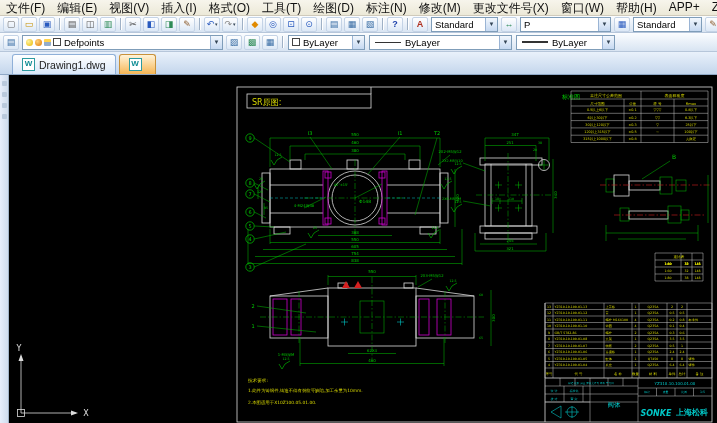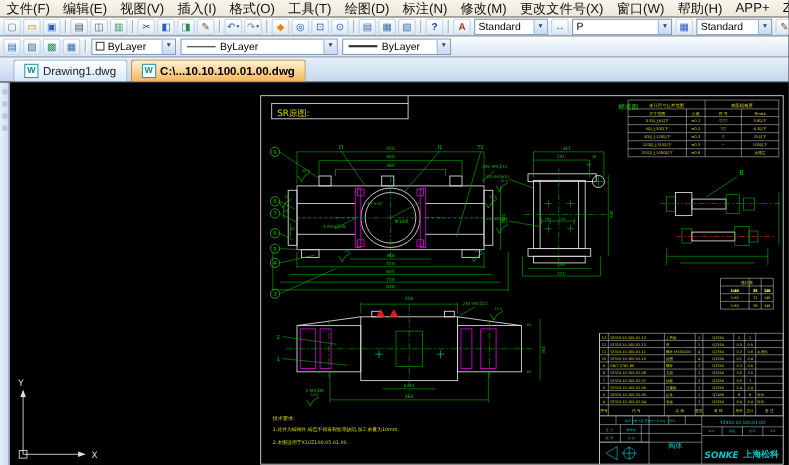--- a/index.html
+++ b/index.html
@@ -158,20 +158,28 @@
     <div class="combo" style="width:64px">
       <span>Standard</span>
       <span class="arrow">▼</span>
     </div>
     <span class="chip" style="color:#8b5a2b">✎</span>
 
   </div>
 
   <div class="tb tb2">
     <span class="chip" style="color:#3a6ea5">▤</span>
+    <div class="combo" style="width:196px">
+      <span class="mi bulb"></span>
+      <span class="mi sun"></span>
+      <span class="mi lock"></span>
+      <span class="swatch"></span>
+      <span>Defpoints</span>
+      <span class="arrow">▼</span>
+    </div>
     <span class="chip" style="color:#3a6ea5">▨</span>
     <span class="chip" style="color:#2e8b57">▩</span>
     <span class="chip" style="color:#3a6ea5">▦</span>
     <span class="sep"></span>
     <div class="combo" style="width:72px">
       <span class="swatch"></span>
       <span>ByLayer</span>
       <span class="arrow">▼</span>
     </div>
     <div class="combo" style="width:138px">
@@ -186,21 +194,20 @@
     </div>
   </div>
 
   <div class="tabbar">
     <div class="tab">
       <span class="dwgicon">W</span>
       <span>Drawing1.dwg</span>
     </div>
     <div class="tab active">
       <span class="dwgicon">W</span>
-      <span>C:\...10.10.100.01.00.dwg</span>
     </div>
   </div>
 
   <div class="canvas">
     <div class="lstrip">
         <i></i>
         <i></i>
         <i></i>
         <i></i>
       </div>

